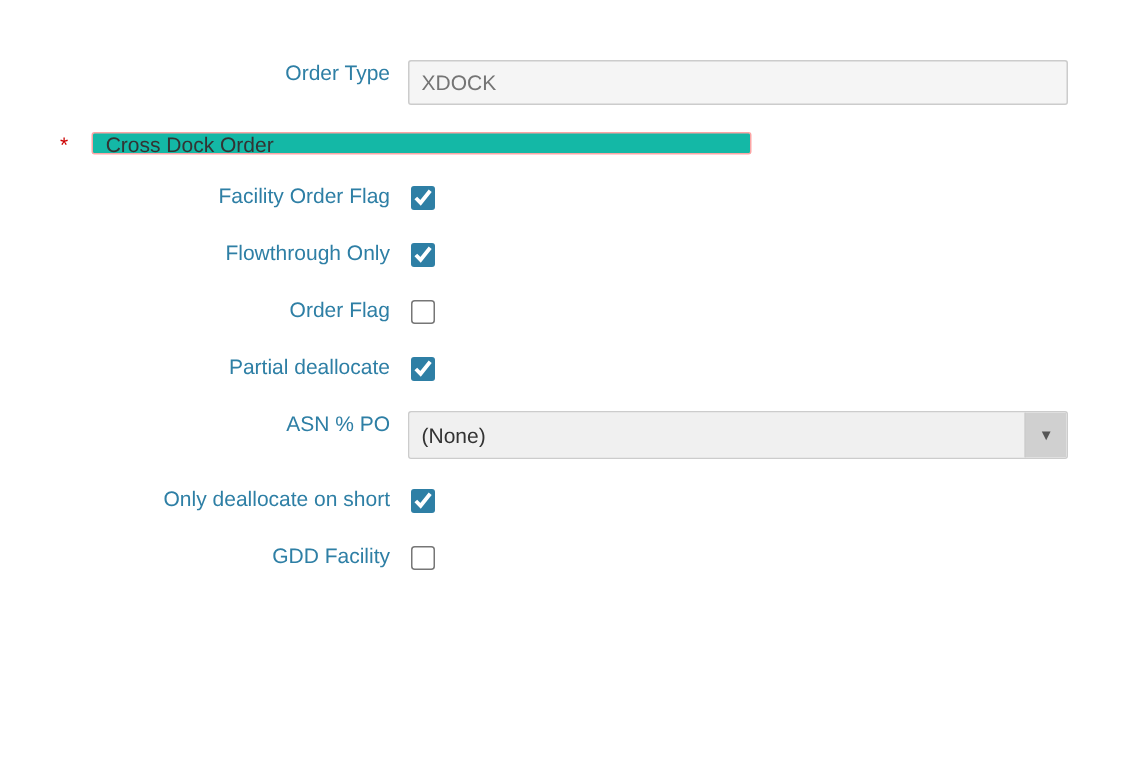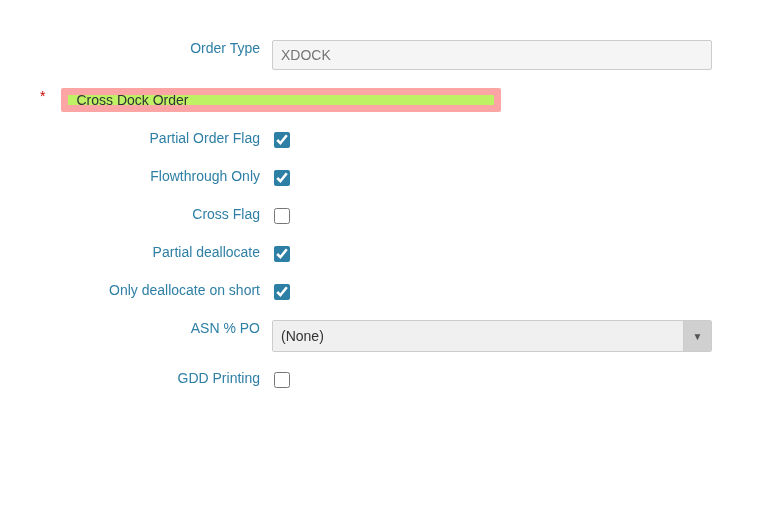--- a/index.html
+++ b/index.html
@@ -39,26 +39,26 @@
       font-weight: normal;
     }
 
     .required-star {
       color: #cc0000;
       margin-right: 4px;
       font-size: 14px;
     }
 
     .form-input {
-      border: 7px solid #fca5a5;
+      border: 1px solid #fca5a5;
       border-radius: 2px;
       padding: 5px 8px;
       font-size: 14px;
       color: #999;
-      background: #bef264;
+      background: #14b8a6;
       width: 440px;
       height: 15px;
     }
 
     .form-input.has-value {
       color: #333;
     }
 
     .form-input-readonly {
       border: 1px solid #ccc;
@@ -134,66 +134,66 @@
     <label class="form-label">Order Type</label>
     <input class="form-input-readonly" type="text" readonly="" placeholder="XDOCK" style="">
   </div>
 
   <div class="form-row">
     <span class="required-star">*</span>
     <input class="form-input has-value" type="text" value="Cross Dock Order" style="">
   </div>
 
   <div class="form-row">
-    <label class="form-label">Partial Order Flag</label>
+    <label class="form-label">Facility Order Flag</label>
     <div class="checkbox-wrapper">
       <input class="form-checkbox" type="checkbox" checked="" style="">
     </div>
   </div>
 
   <div class="form-row">
     <label class="form-label">Flowthrough Only</label>
     <div class="checkbox-wrapper">
       <input class="form-checkbox" type="checkbox" checked="" style="">
     </div>
   </div>
 
   <div class="form-row">
-    <label class="form-label">Cross Flag</label>
+    <label class="form-label">Order Flag</label>
     <div class="checkbox-wrapper">
       <input class="form-checkbox" type="checkbox" style="">
     </div>
   </div>
 
   <div class="form-row">
     <label class="form-label">Partial deallocate</label>
-    <div class="checkbox-wrapper">
-      <input class="form-checkbox" type="checkbox" checked="" style="">
-    </div>
-  </div>
-
-  <div class="form-row">
-    <label class="form-label">Only deallocate on short</label>
     <div class="checkbox-wrapper">
       <input class="form-checkbox" type="checkbox" checked="" style="">
     </div>
   </div>
 
   <div class="form-row">
     <label class="form-label">ASN % PO</label>
     <div class="dropdown-wrapper">
       <select class="dropdown-select">
         <option>(None)</option>
       </select>
       <button class="dropdown-arrow-btn">
         <span class="dropdown-arrow">▼</span>
       </button>
     </div>
   </div>
 
   <div class="form-row">
-    <label class="form-label">GDD Printing</label>
+    <label class="form-label">Only deallocate on short</label>
+    <div class="checkbox-wrapper">
+      <input class="form-checkbox" type="checkbox" checked="" style="">
+    </div>
+  </div>
+
+  <div class="form-row">
+    <label class="form-label">GDD Facility</label>
     <div class="checkbox-wrapper">
       <input class="form-checkbox" type="checkbox" style="">
     </div>
   </div>
 
 </div>
 
 </body></html>

